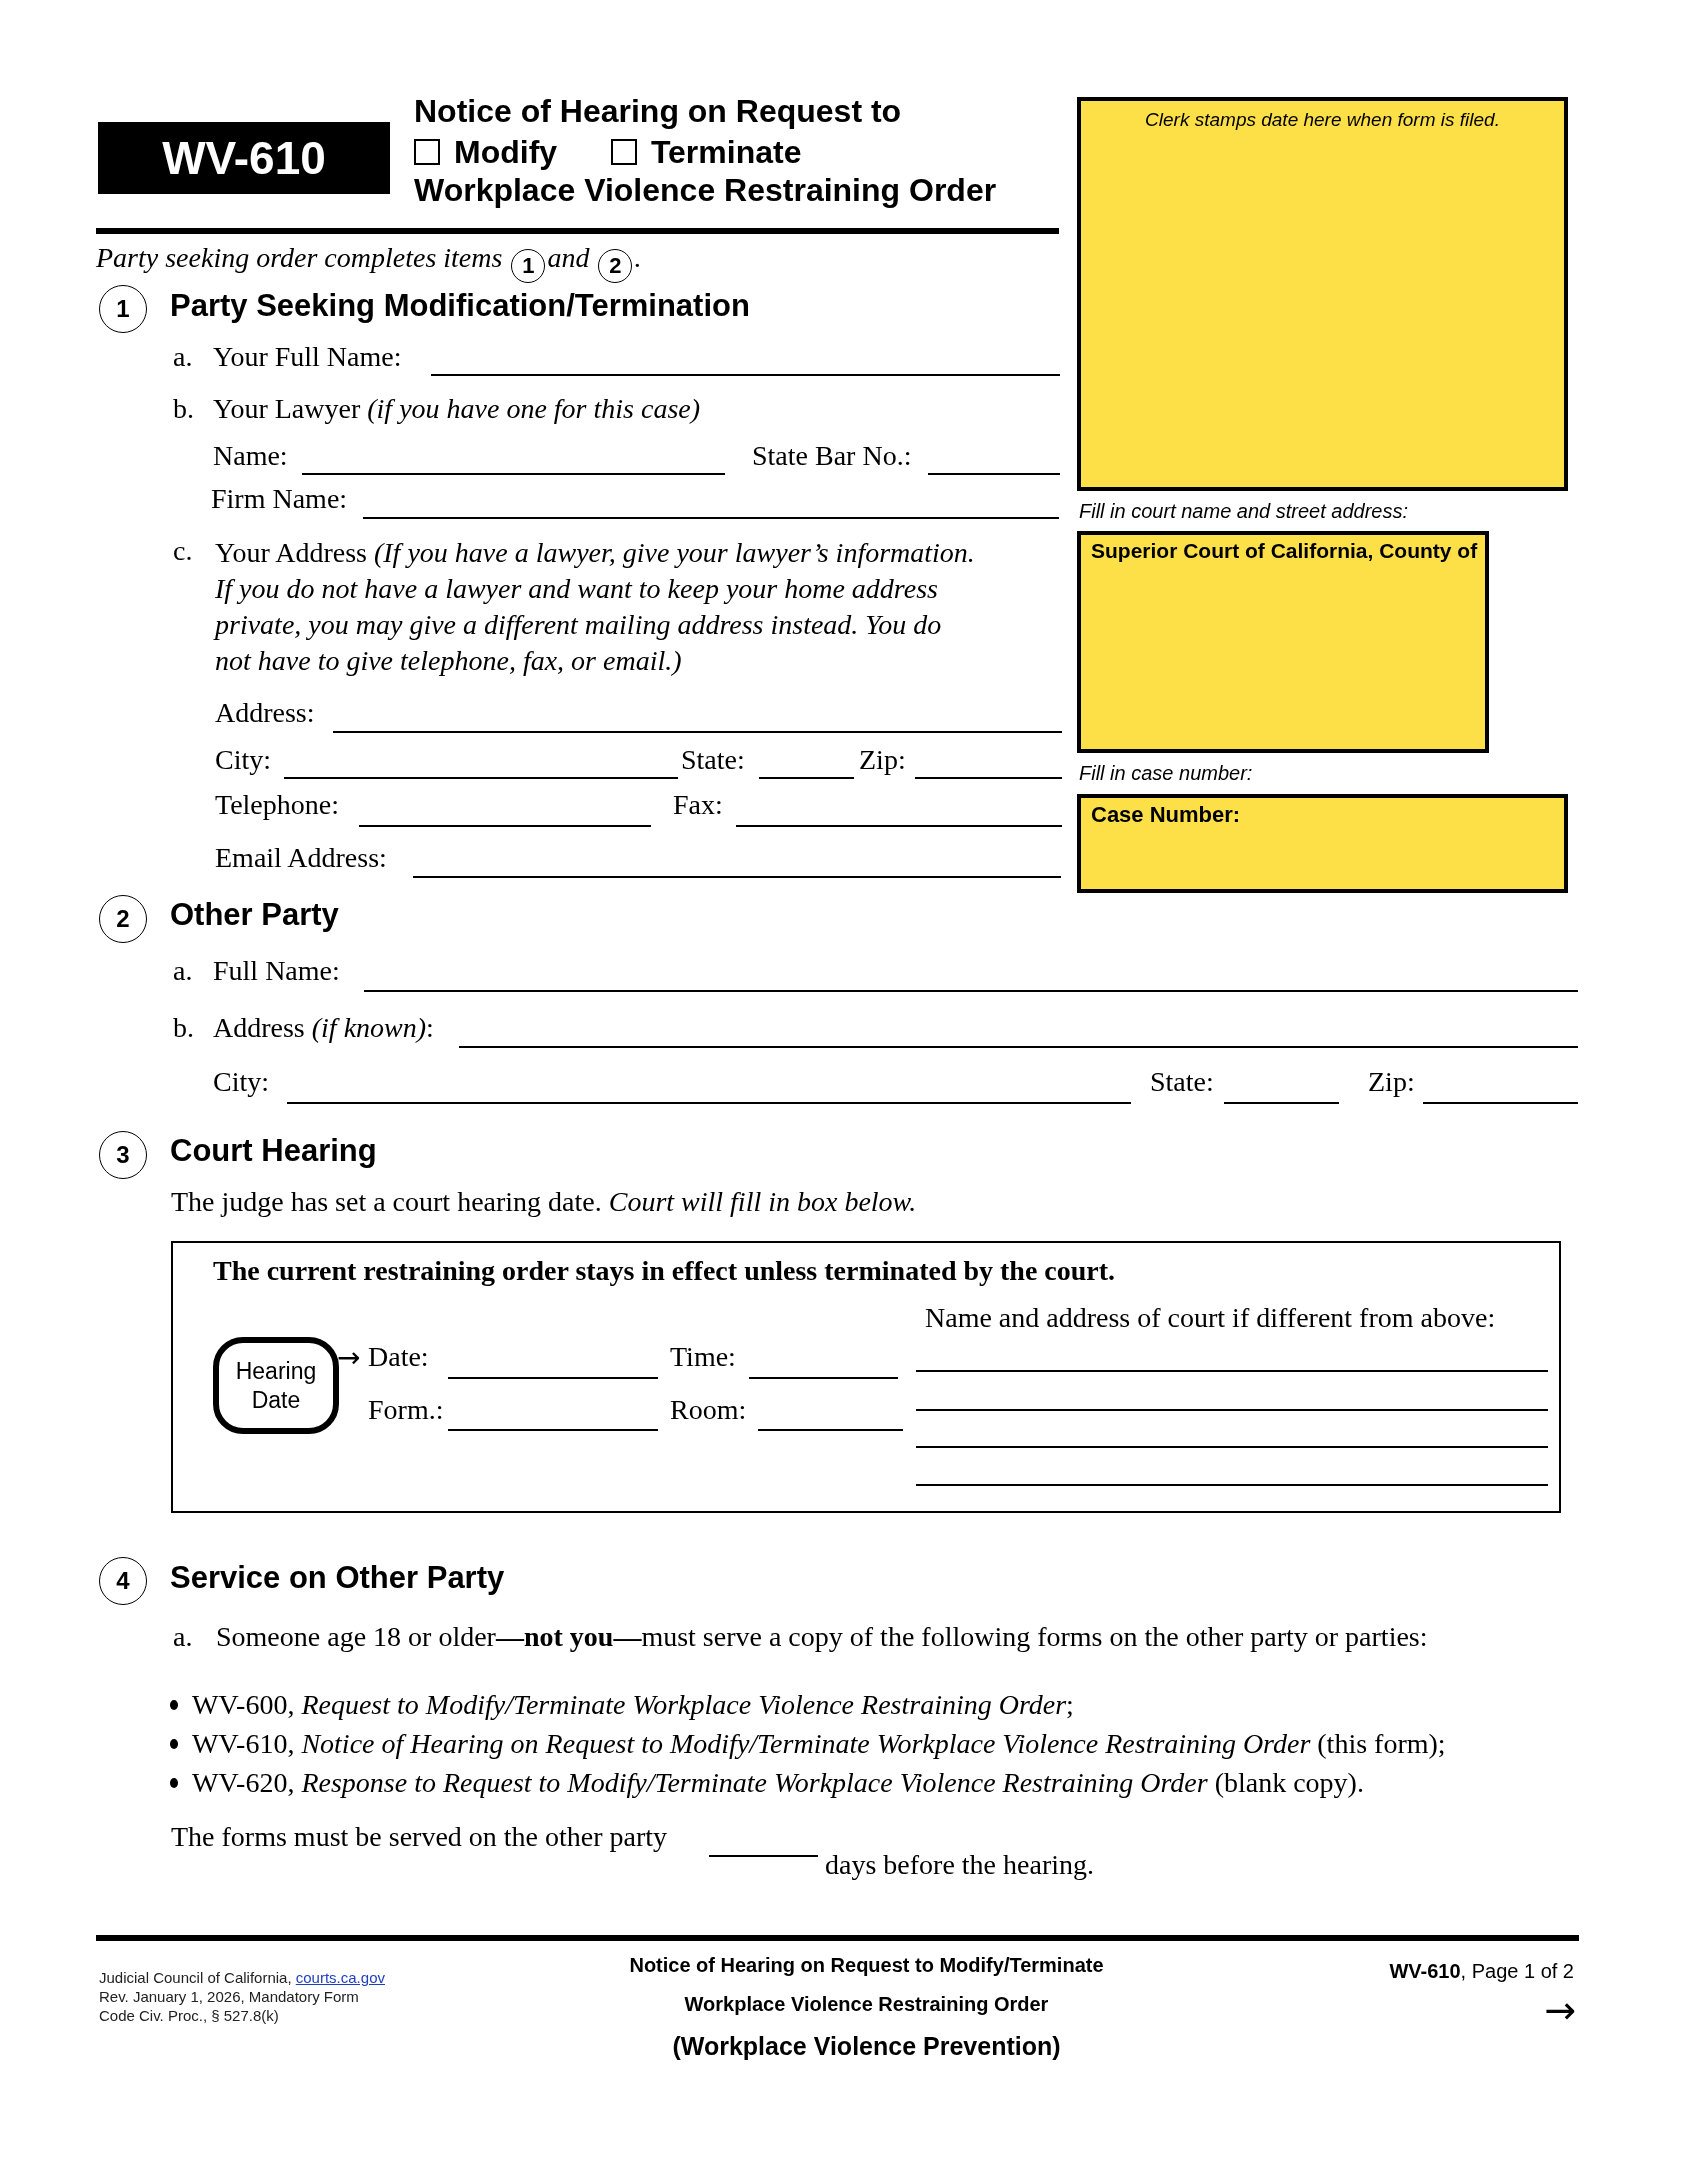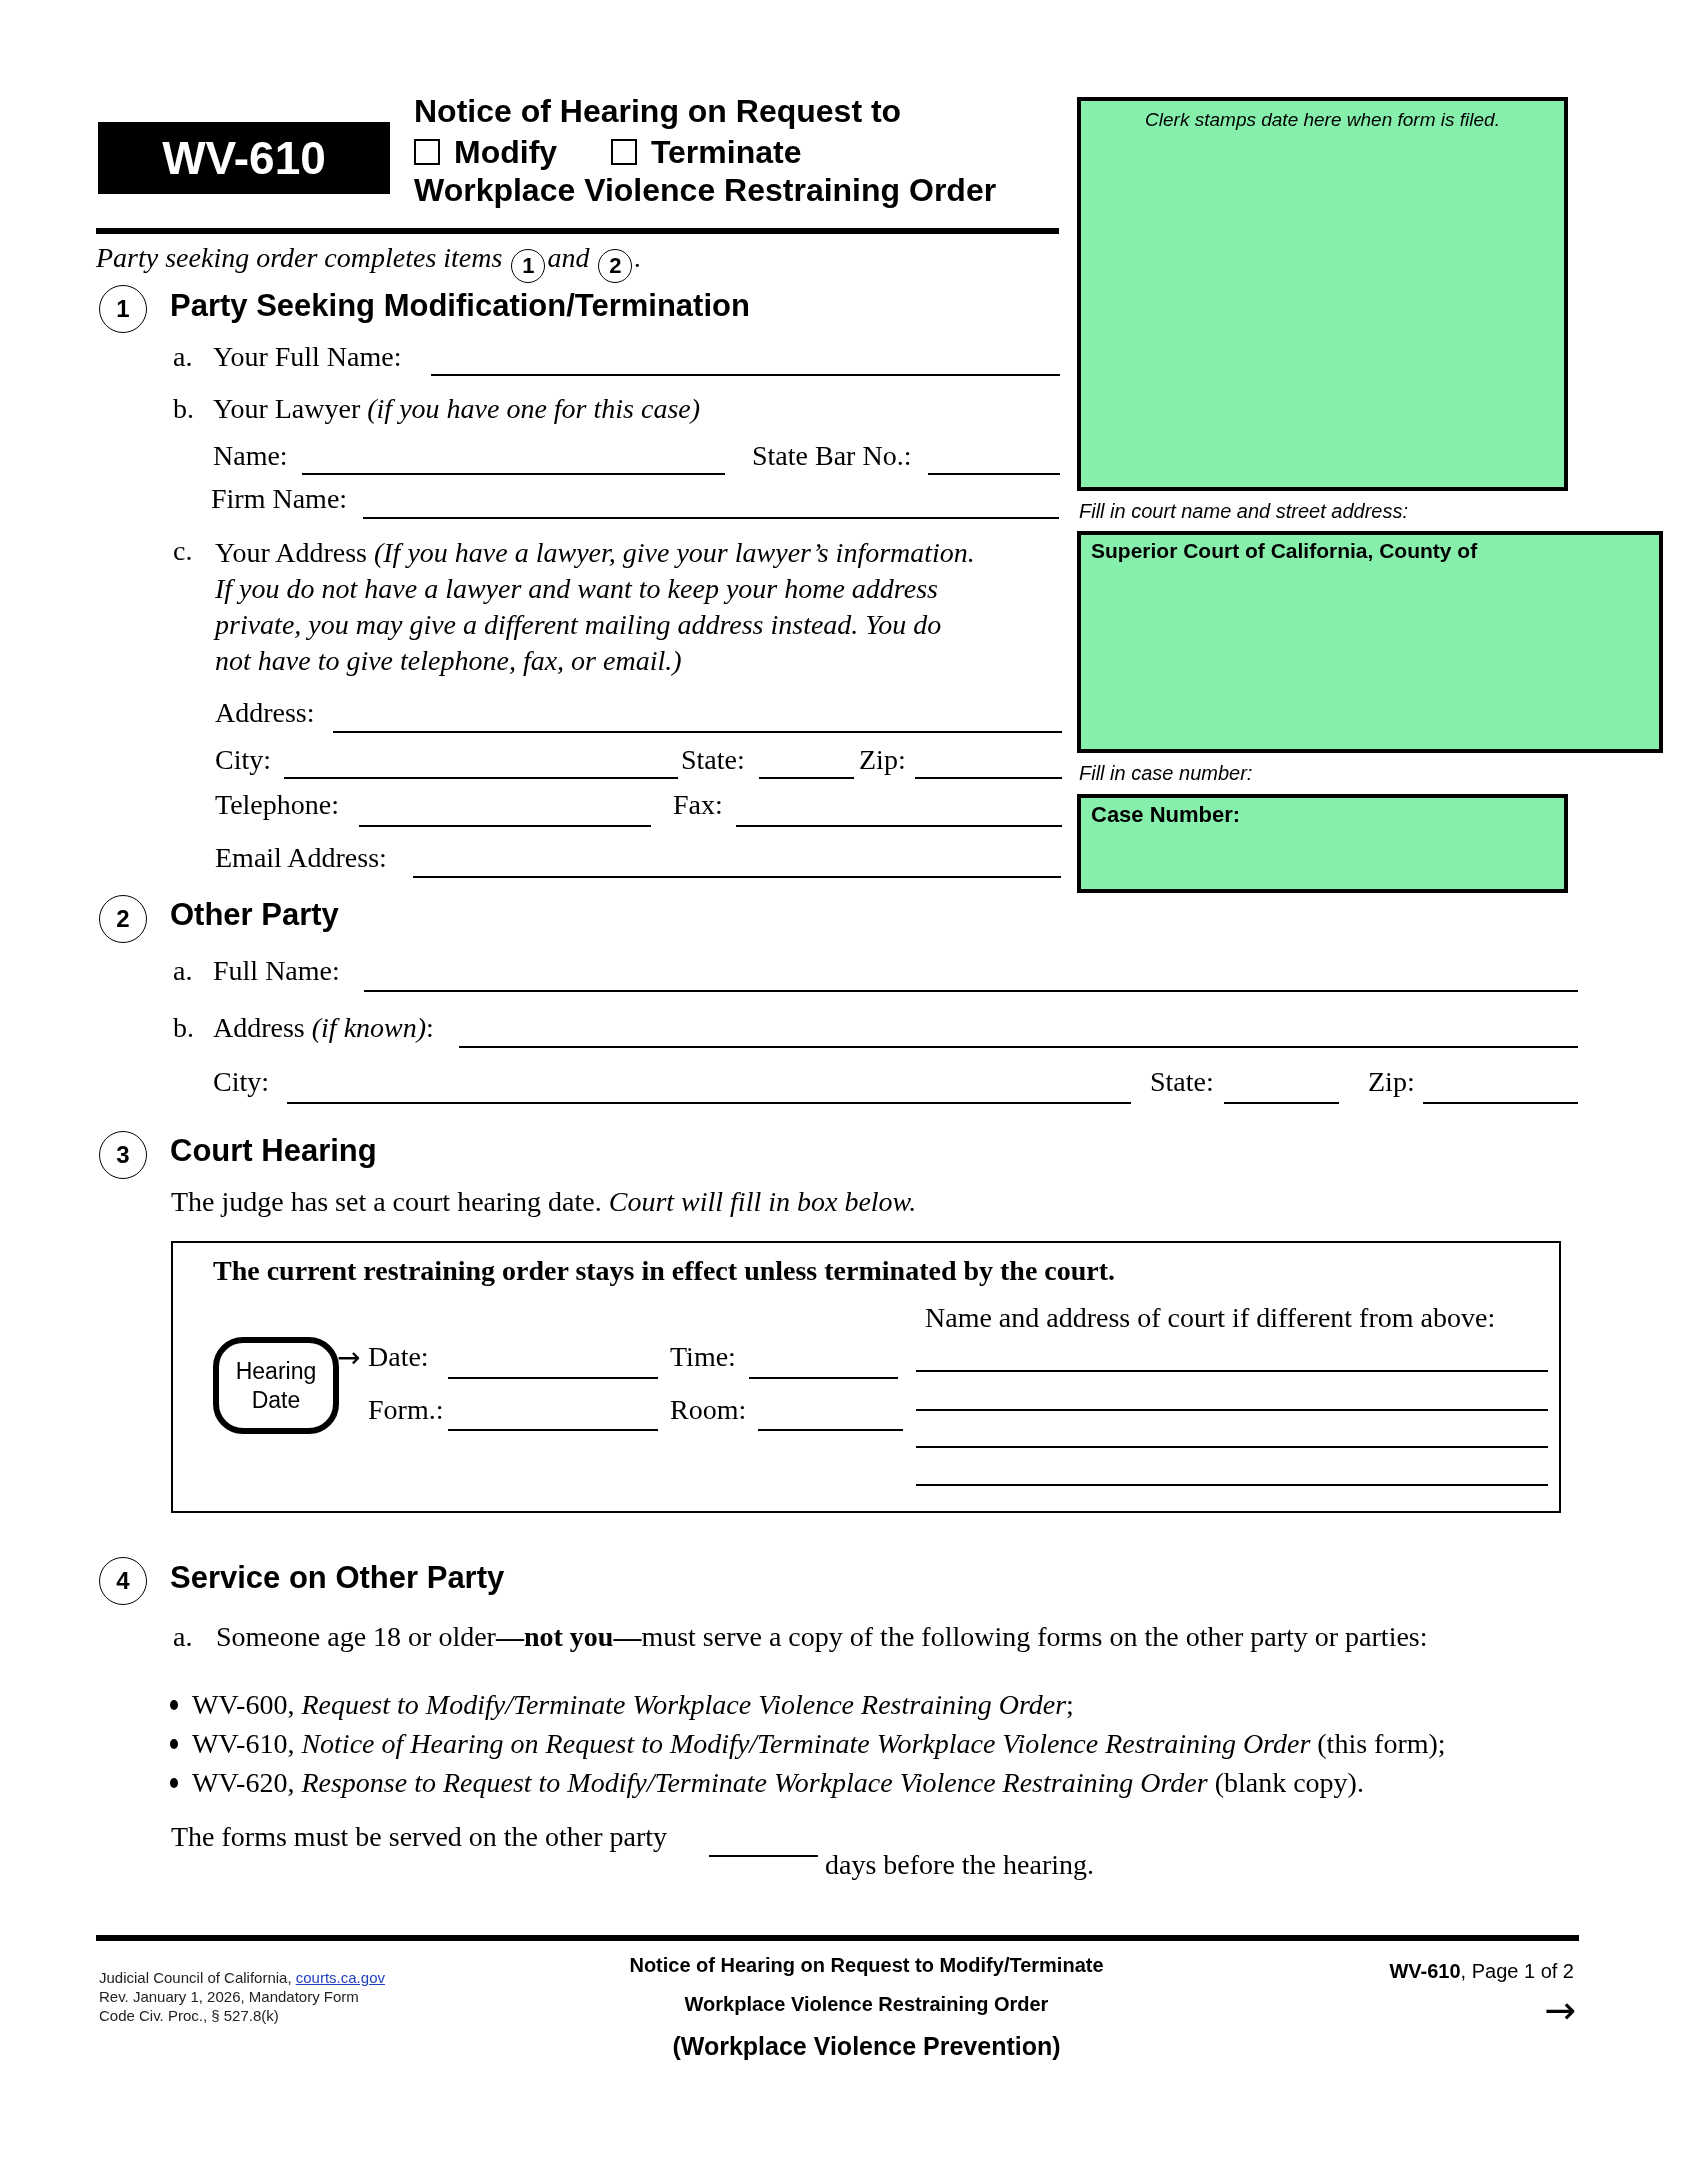--- a/index.html
+++ b/index.html
@@ -9,21 +9,21 @@
   .serif { font-family:"Liberation Serif", serif; }
   .it { font-style:italic; }
   .b { font-weight:bold; }
   .line { position:absolute; border-bottom:2px solid #000; height:0; }
 
   #form-id-box { left:98px; top:122px; width:292px; height:72px; background:#000; color:#fff; display:flex; align-items:center; justify-content:center; font-size:46px; font-weight:bold; }
   .title-line { left:414px; font-size:32px; font-weight:bold; white-space:nowrap; }
   .cb { display:inline-block; width:22px; height:22px; border:2px solid #000; vertical-align:-2px; margin-right:14px; background:#fff; }
   #top-rule { left:96px; top:228px; width:963px; height:6px; background:#000; }
 
-  .box { position:absolute; border:4px solid #000; box-sizing:border-box; background:#86efac; }
+  .box { position:absolute; border:4px solid #000; box-sizing:border-box; background:#fde047; }
   .side-caption { font-size:20px; font-style:italic; font-family:"Liberation Sans", sans-serif; white-space:nowrap; }
 
   .circ { position:absolute; width:48px; height:48px; border:1.5px solid #000; border-radius:50%; box-sizing:border-box; display:flex; align-items:center; justify-content:center; font-family:"Liberation Sans", sans-serif; font-weight:bold; font-size:24px; background:#fff; }
   .circ-sm { width:34px; height:34px; font-size:22px; display:inline-flex; position:relative; vertical-align:-6px; margin:0 2px; }
   .sec-title { font-size:31px; font-weight:bold; font-family:"Liberation Sans", sans-serif; white-space:nowrap; }
   .txt { font-size:28px; white-space:nowrap; }
   .small { font-size:15px; font-family:"Liberation Sans", sans-serif; color:#222; line-height:19px; white-space:nowrap; }
   .link { color:#1f3fbf; text-decoration:underline; }
 
   #hearing-icon { left:213px; top:1337px; width:126px; height:97px; border:6px solid #000; border-radius:30px; box-sizing:border-box; display:flex; flex-direction:column; align-items:center; justify-content:center; font-family:"Liberation Sans", sans-serif; font-size:23px; line-height:29px; background:#fff; }
@@ -46,21 +46,21 @@
   <span style="display:inline-block;width:36px;"></span>
   <span class="cb"></span><span>Terminate</span>
 </div>
 <div class="abs title-line sans" style="top:172px;">Workplace Violence Restraining Order</div>
 <div id="top-rule" class="abs"></div>
 
 <div class="box" style="left:1077px; top:97px; width:491px; height:394px;">
   <div class="side-caption" style="text-align:center; margin-top:8px; font-size:19px;">Clerk stamps date here when form is filed.</div>
 </div>
 <div class="abs side-caption" style="left:1079px; top:500px;">Fill in court name and street address:</div>
-<div class="box" style="left:1077px; top:531px; width:586px; height:222px;">
+<div class="box" style="left:1077px; top:531px; width:412px; height:222px;">
   <div class="sans b" style="font-size:21px; margin:4px 0 0 10px; white-space:nowrap;">Superior Court of California, County of</div>
 </div>
 <div class="abs side-caption" style="left:1079px; top:762px;">Fill in case number:</div>
 <div class="box" style="left:1077px; top:794px; width:491px; height:99px;">
   <div class="sans b" style="font-size:22px; margin:4px 0 0 10px;">Case Number:</div>
 </div>
 
 <div class="abs serif it" style="left:96px; top:242px; font-size:28px; white-space:nowrap;">
   <span>Party seeking order completes items</span>
   <span class="circ circ-sm" style="font-style:normal;">1</span><span>and</span>

